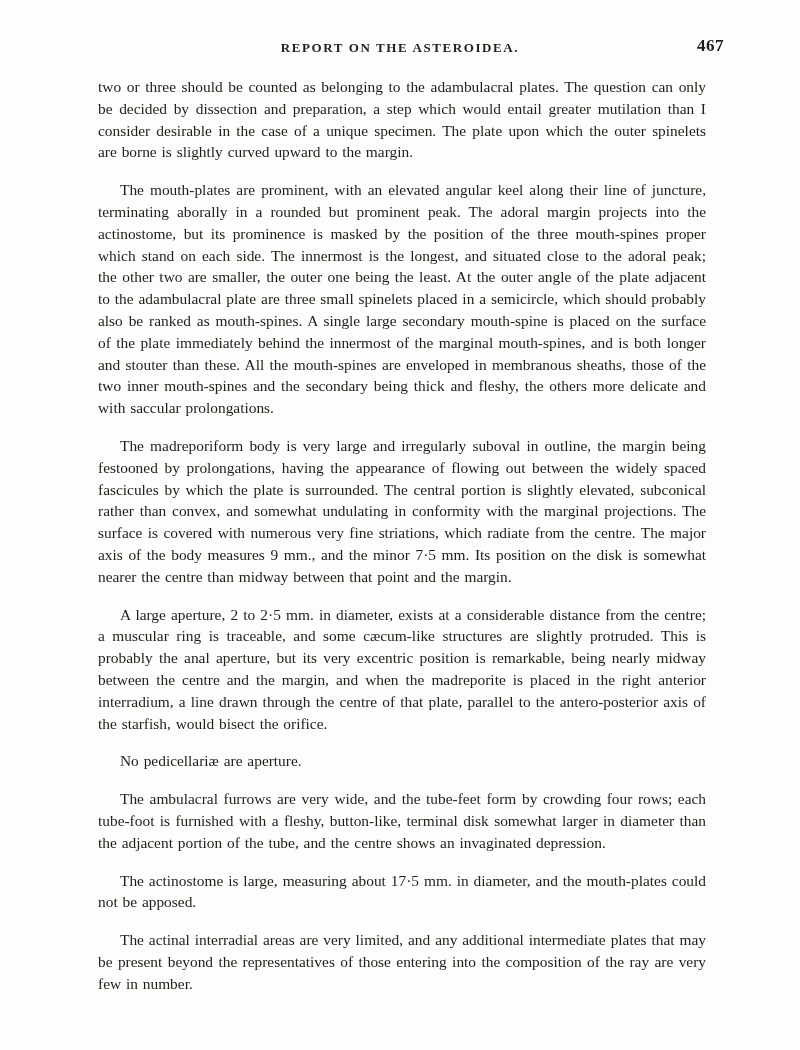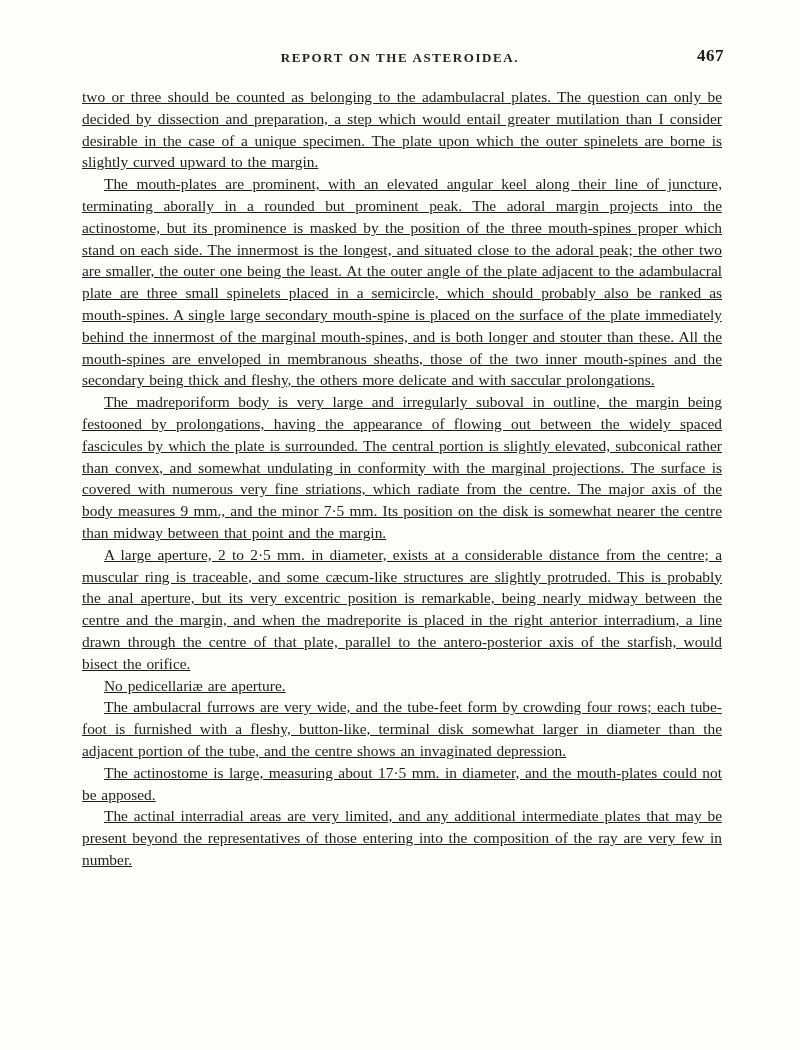--- a/index.html
+++ b/index.html
@@ -13,21 +13,21 @@
     height: 1050px;
     margin: 0 auto;
     background: #fdfdfc;
     color: #1c1b19;
     font-family: "Liberation Serif", "DejaVu Serif", serif;
     overflow: hidden;
   }
   .page-header {
     position: relative;
     height: 20px;
-    margin-top: 48px;
+    margin-top: 38px;
     text-align: center;
   }
   .running-title {
     display: inline-block;
     font-size: 13px;
     letter-spacing: 1.6px;
     font-weight: 600;
     color: #24221f;
   }
   .page-number {
@@ -43,23 +43,22 @@
     margin: 18px 80px 0 82px;
     width: 640px;
     font-size: 15.4px;
     line-height: 21.8px;
     text-align: justify;
     text-justify: inter-word;
     word-spacing: 1px;
     color: #1f1d1a;
   }
   .para {
-    margin: 0;
+    margin: 16px;
     padding: 0;
-    text-decoration: underline;
   }
   .para.indent {
     text-indent: 22px;
   }
 </style>
 </head>
 <body>
 
 <div class="page">
 

